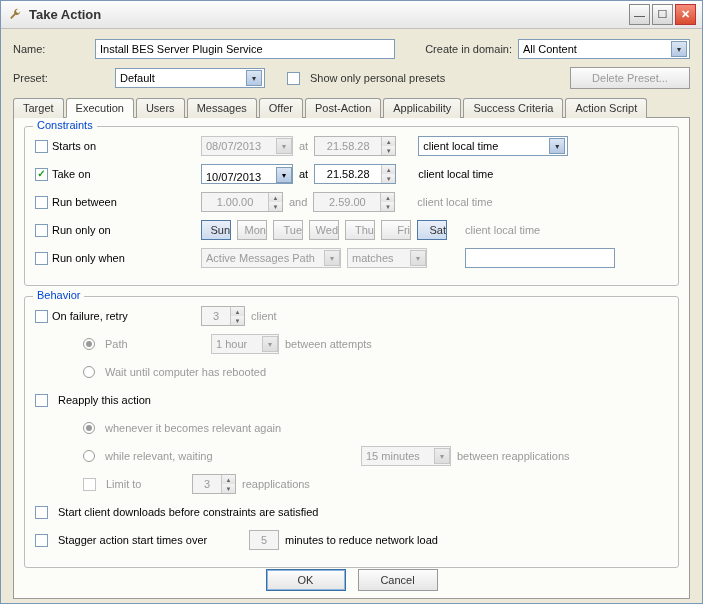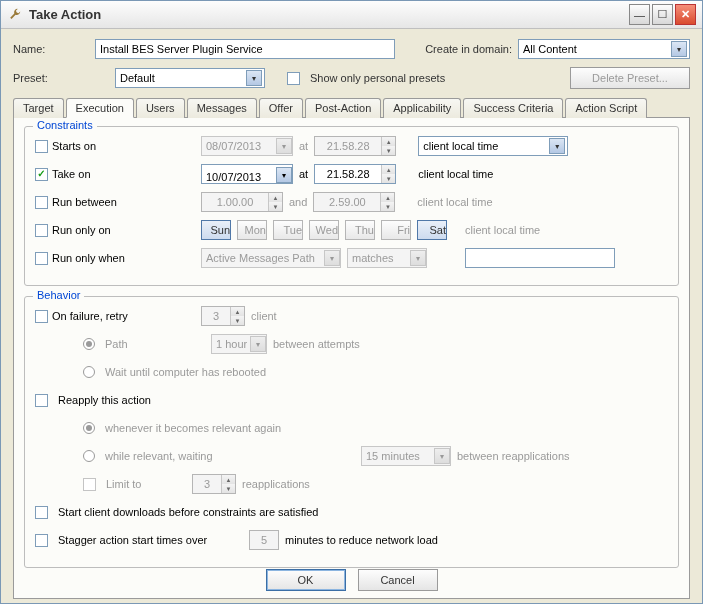--- a/index.html
+++ b/index.html
@@ -243,21 +243,21 @@
                 <span class="sa">▲</span>
                 <span class="sa">▼</span>
               </span>
           </div>
           <span class="disabled-text">client</span>
         </div>
 
         <div class="frow" style="padding-left:48px">
           <span class="radio sel"></span>
           <span class="disabled-text" style="width:100px">Path</span>
-          <div class="combo-disabled" style="width:56px">
+          <div class="combo-disabled" style="width:68px">
             <span>1 hour</span>
               <span class="arrow-btn">▾</span>
           </div>
           <span class="disabled-text">between attempts</span>
         </div>
 
         <div class="frow" style="padding-left:48px">
           <span class="radio"></span>
           <span class="disabled-text">Wait until computer has rebooted</span>
         </div>

